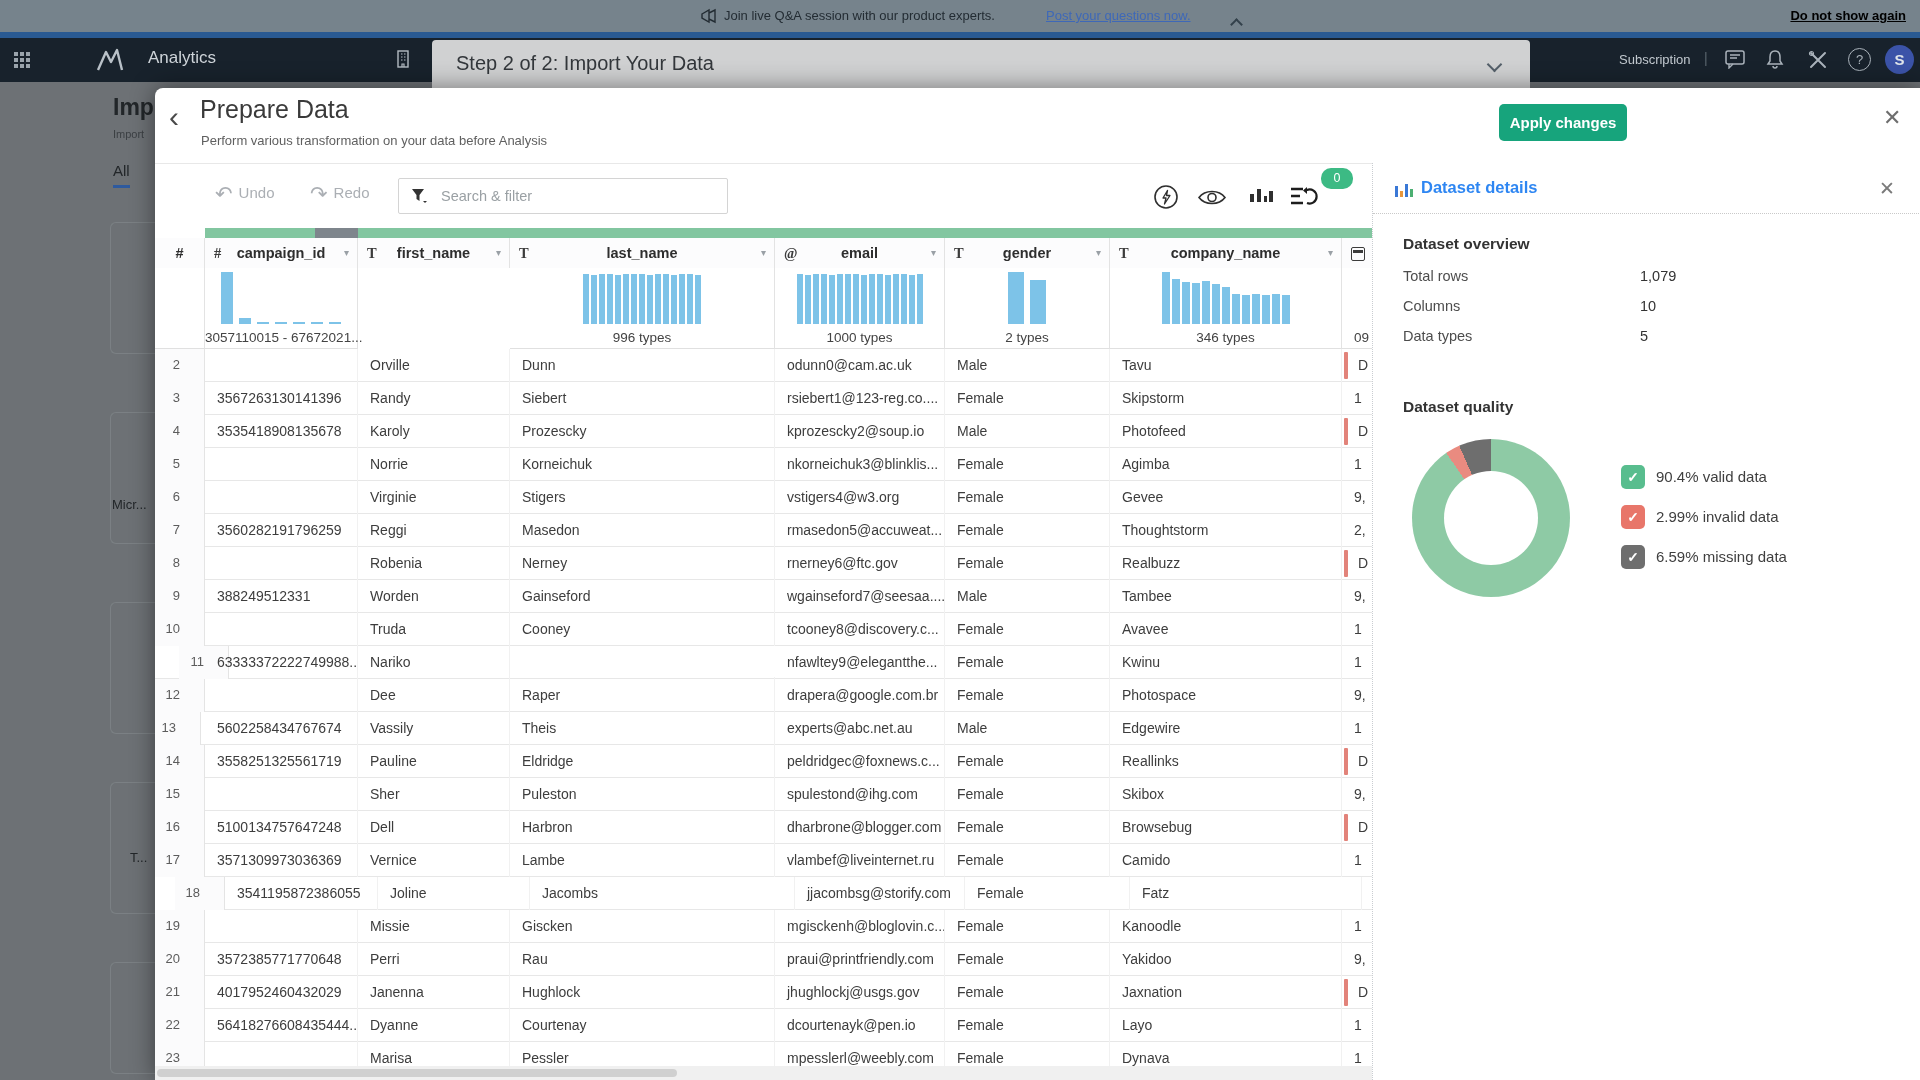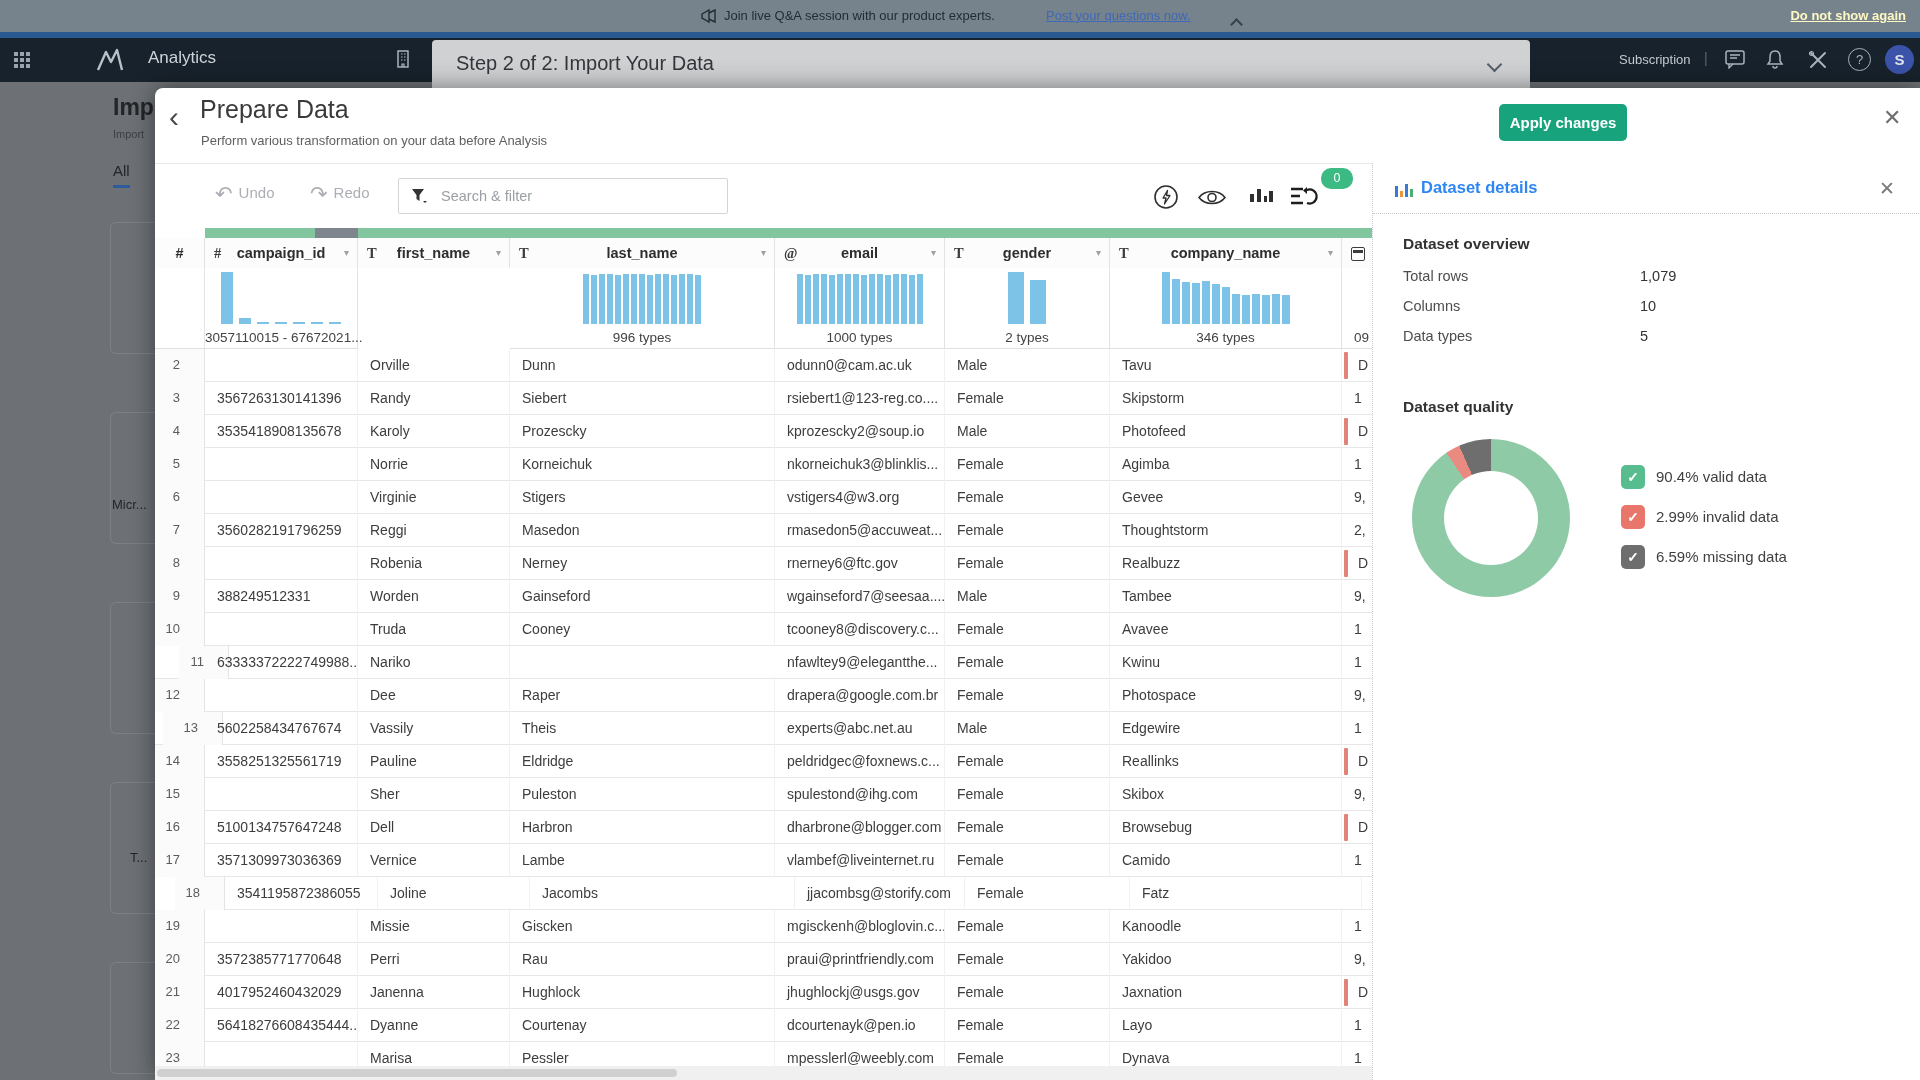--- a/index.html
+++ b/index.html
@@ -3,21 +3,21 @@
 <meta charset="utf-8">
 <style>
   html,body{margin:0;padding:0;background:#666;font-family:"Liberation Sans",sans-serif;}
   #app{position:relative;width:1920px;height:1080px;overflow:hidden;background:#6d7175;}
   .abs{position:absolute;}
 
   
   #banner{left:0;top:0;width:1920px;height:32px;background:#76838c;}
   #banner .btxt{position:absolute;top:8px;font-size:13px;color:#232c33;white-space:nowrap;}
   #banner .blink{color:#3e68b8;text-decoration:underline;}
-  #banner .bdismiss{position:absolute;right:14px;top:8px;font-size:13px;color:#fef9c3;text-decoration:underline;font-weight:bold;}
+  #banner .bdismiss{position:absolute;right:14px;top:8px;font-size:13px;color:#000000;text-decoration:underline;font-weight:bold;}
   #bluestrip{left:0;top:32px;width:1920px;height:6px;background:#2a5a92;}
   #nav{left:0;top:38px;width:1920px;height:44px;background:#18222c;}
   .navtxt{color:#c2c9cf;font-size:14px;}
   .dots9{position:absolute;left:14px;top:14px;width:4px;height:4px;background:#9aa4ac;
     box-shadow:6px 0 #9aa4ac,12px 0 #9aa4ac,0 6px #9aa4ac,6px 6px #9aa4ac,12px 6px #9aa4ac,0 12px #9aa4ac,6px 12px #9aa4ac,12px 12px #9aa4ac;}
   .chev{display:inline-block;width:7px;height:7px;border-right:2px solid #9aa4ac;border-bottom:2px solid #9aa4ac;transform:rotate(45deg);}
   .chev.up{transform:rotate(-135deg);border-color:#33414b;}
   #stepdlg{left:432px;top:40px;width:1098px;height:66px;background:#d0d1d2;border-radius:4px 4px 0 0;}
   #stepdlg .stitle{position:absolute;left:24px;top:12px;font-size:20px;color:#33373b;}
   #stepdlg .schev{position:absolute;right:30px;top:16px;}
@@ -422,21 +422,21 @@
           <div class="cell rnum" style="left: 0px; width: 50px;">12</div>
           <div class="cell" style="left: 50px; width: 153px;"></div>
           <div class="cell" style="left: 203px; width: 152px;">Dee</div>
           <div class="cell" style="left: 355px; width: 265px;">Raper</div>
           <div class="cell" style="left: 620px; width: 170px;">drapera@google.com.br</div>
           <div class="cell" style="left: 790px; width: 165px;">Female</div>
           <div class="cell" style="left: 955px; width: 232px;">Photospace</div>
           <div class="cell" style="left: 1187px; width: 200px;">9,</div>
         </div>
         <div class="trow" style="top: 484px;">
-          <div class="cell rnum" style="left: 8px; width: 60px;">13</div>
+          <div class="cell rnum" style="left: 0px; width: 46px;">13</div>
           <div class="cell" style="left: 50px; width: 153px;">5602258434767674</div>
           <div class="cell" style="left: 203px; width: 152px;">Vassily</div>
           <div class="cell" style="left: 355px; width: 265px;">Theis</div>
           <div class="cell" style="left: 620px; width: 170px;">experts@abc.net.au</div>
           <div class="cell" style="left: 790px; width: 165px;">Male</div>
           <div class="cell" style="left: 955px; width: 232px;">Edgewire</div>
           <div class="cell" style="left: 1187px; width: 200px;">1</div>
         </div>
         <div class="trow" style="top: 517px;">
           <div class="cell rnum" style="left: 0px; width: 50px;">14</div>

